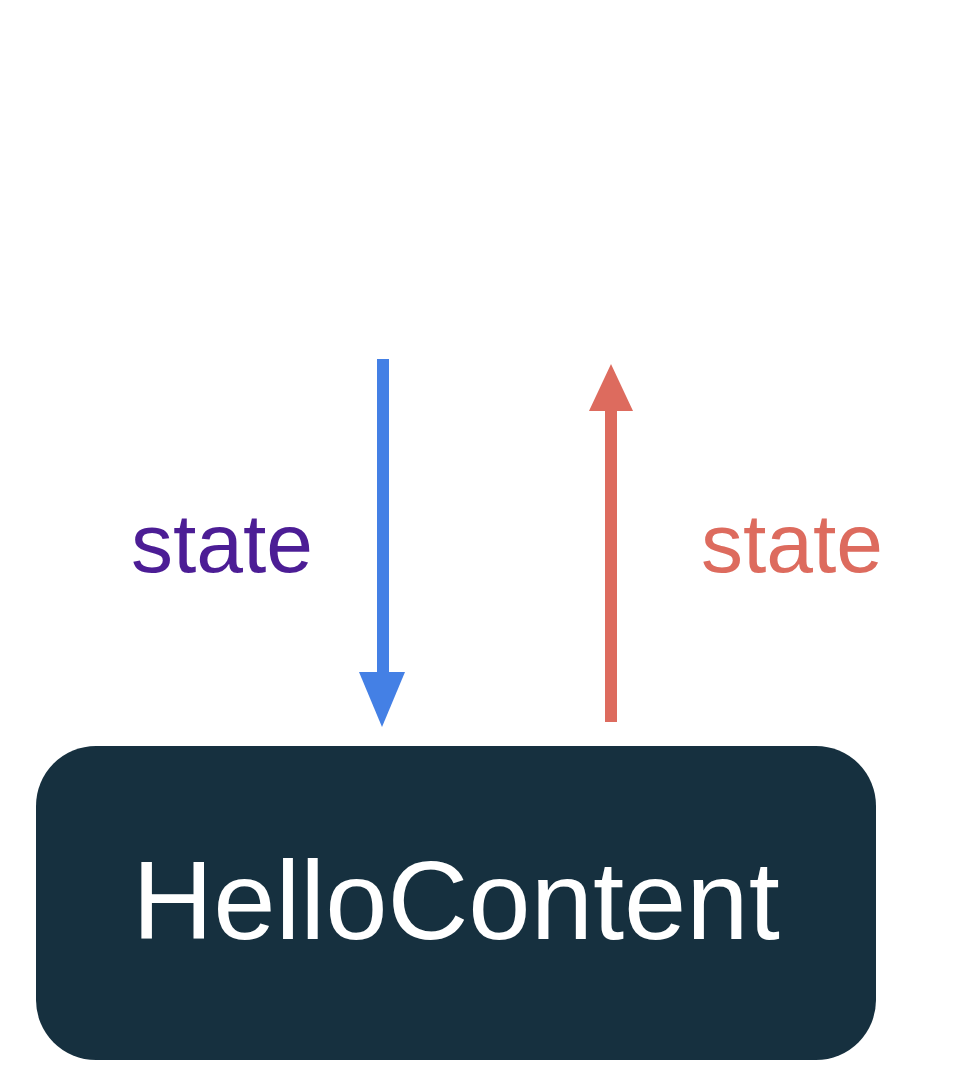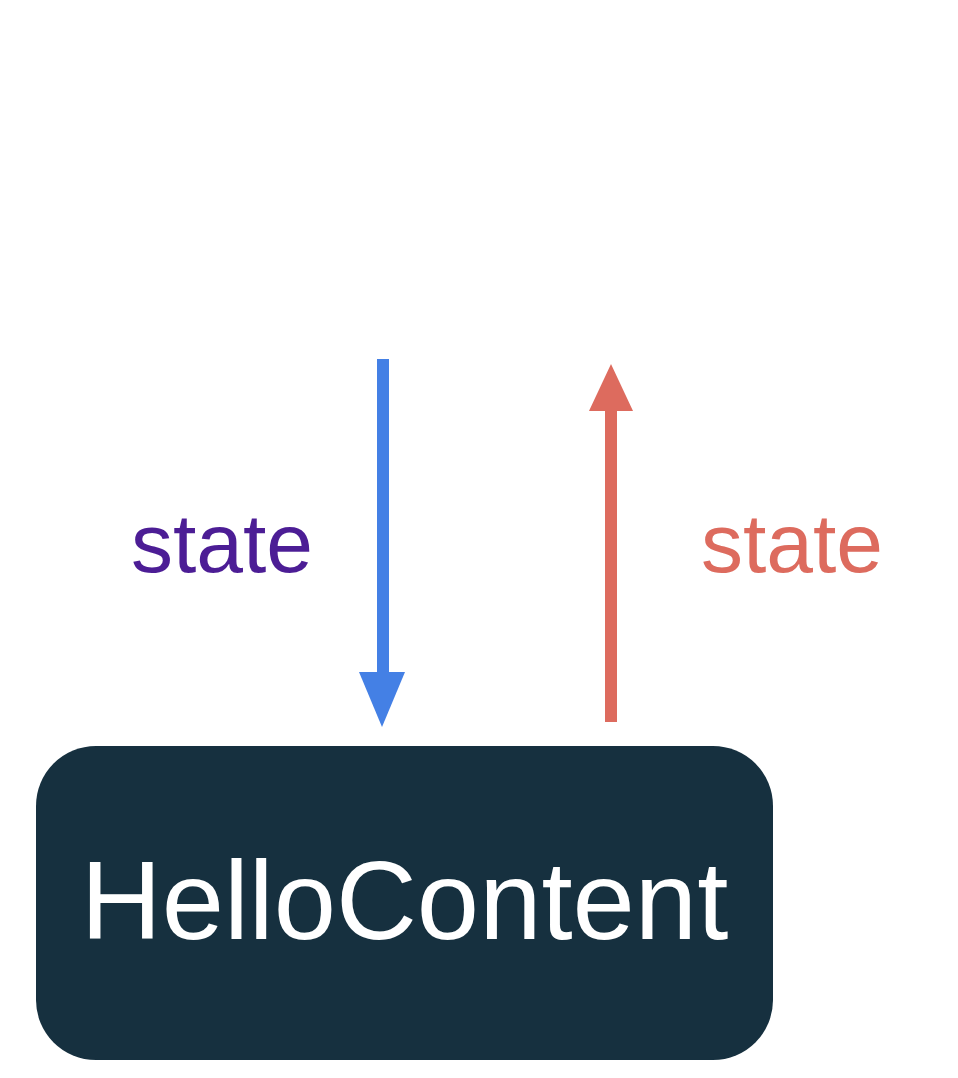--- a/index.html
+++ b/index.html
@@ -24,21 +24,21 @@
   }
   .node-top {
     left: 31px;
     top: 28px;
     width: 901px;
     height: 312px;
   }
   .node-bottom {
     left: 36px;
     top: 746px;
-    width: 737px;
+    width: 840px;
     height: 314px;
   }
   .node-label {
     color: #ffffff;
     font-weight: 400;
     letter-spacing: 0px;
     white-space: nowrap;
     line-height: 1;
     transform: translateY(-2px);
   }

